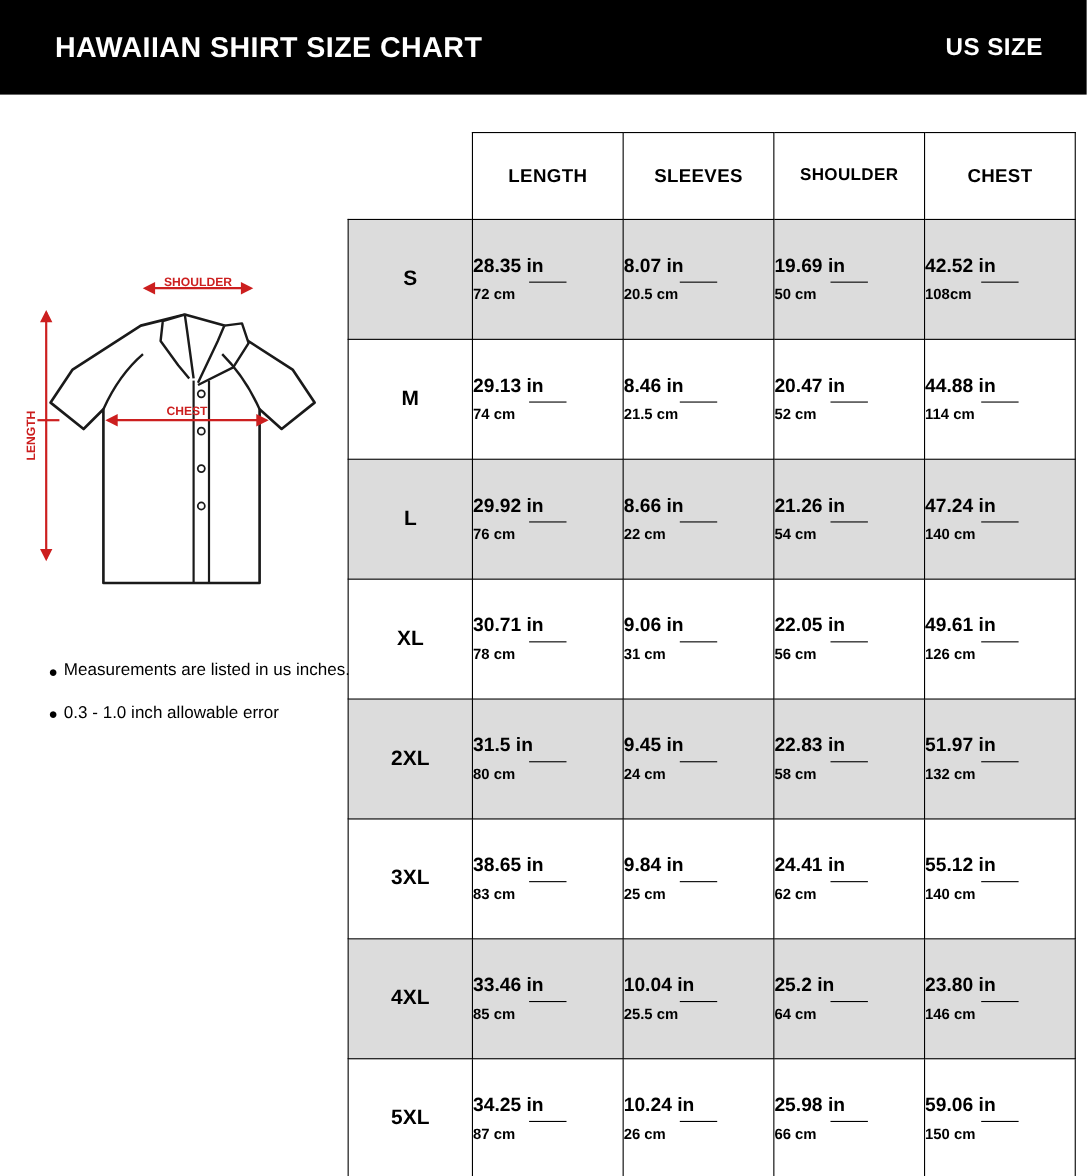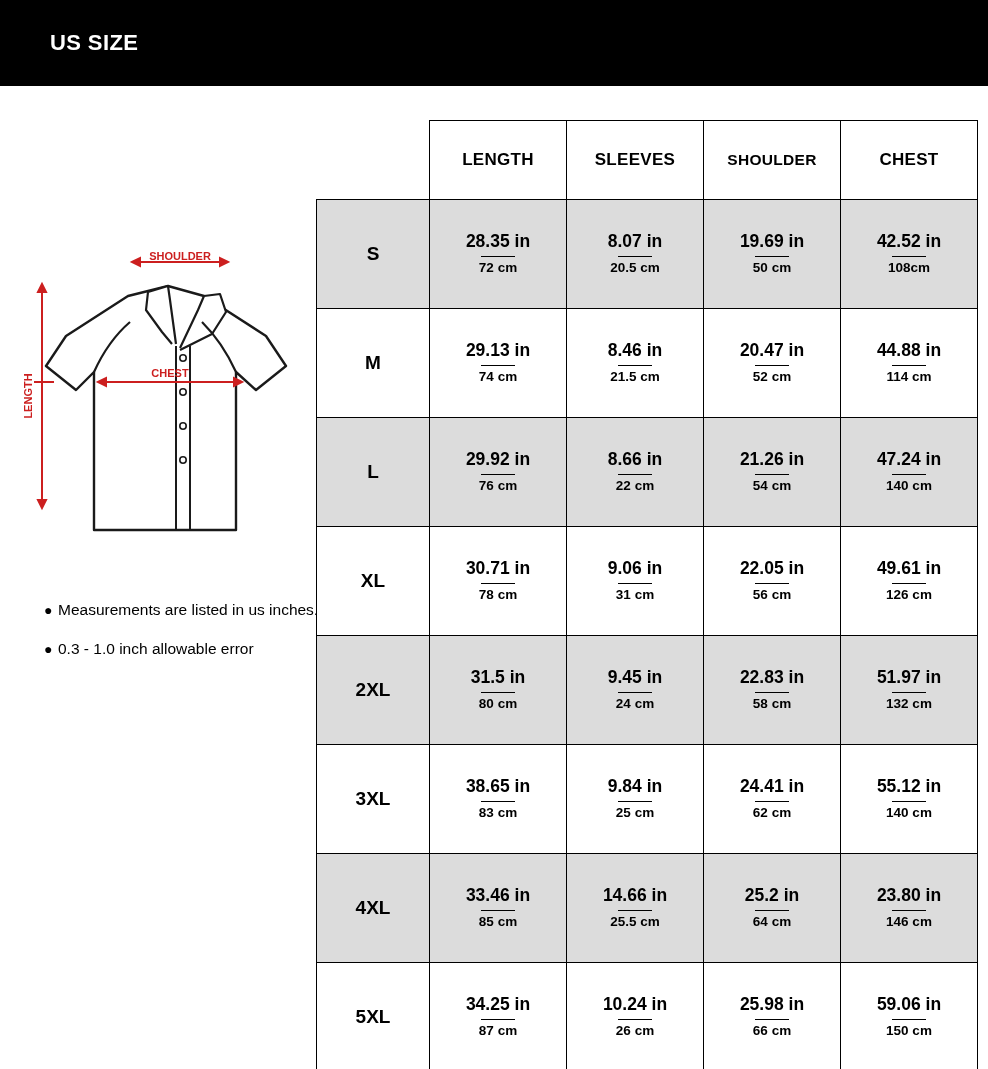--- a/index.html
+++ b/index.html
@@ -111,21 +111,20 @@
   .head-cell.small { font-size: 15.5px; }
 
   .size-cell {
     text-align: center;
     vertical-align: middle;
     font-size: 19px;
     font-weight: bold;
     height: 108px;
   }
   .data-cell {
-    text-align: center;
     vertical-align: middle;
     height: 108px;
   }
   .val-in {
     font-size: 17.5px;
     font-weight: bold;
     line-height: 1.1;
   }
   .val-sep {
     width: 34px;
@@ -141,20 +140,21 @@
 
   .row-shaded .size-cell,
   .row-shaded .data-cell { background: #dcdcdc; }
   .row-plain .size-cell,
   .row-plain .data-cell { background: #ffffff; }
 </style>
 </head>
 <body>
 
 <div class="header">
+  <div class="header-title">HAWAIIAN SHIRT SIZE CHART</div>
   <div class="header-right">US SIZE</div>
 </div>
 
 <div class="illustration">
   <svg width="330" height="340" viewBox="0 0 330 340" xmlns="http://www.w3.org/2000/svg">
 
     <path d="M148 46 L108 56 L46 96 L26 126 L56 150 L74 132 L74 290 L216 290 L216 132 L236 150 L266 126 L246 96 L184 56 L148 46 Z" fill="#ffffff" stroke="#1a1a1a" stroke-width="2.4" stroke-linejoin="round"></path>
 
     <path d="M148 46 L128 52 L126 70 L142 92 L152 104" fill="#ffffff" stroke="#1a1a1a" stroke-width="2.2" stroke-linejoin="round"></path>
     <path d="M184 56 L200 54 L206 72 L192 94 L160 110" fill="#ffffff" stroke="#1a1a1a" stroke-width="2.2" stroke-linejoin="round"></path>
@@ -373,21 +373,21 @@
     </tr>
 
     <tr class="row-shaded">
       <td class="size-cell">4XL</td>
       <td class="data-cell">
         <div class="val-in">33.46 in</div>
         <div class="val-sep"></div>
         <div class="val-cm">85 cm</div>
       </td>
       <td class="data-cell">
-        <div class="val-in">14.66 in</div>
+        <div class="val-in">10.04 in</div>
         <div class="val-sep"></div>
         <div class="val-cm">25.5 cm</div>
       </td>
       <td class="data-cell">
         <div class="val-in">25.2 in</div>
         <div class="val-sep"></div>
         <div class="val-cm">64 cm</div>
       </td>
       <td class="data-cell">
         <div class="val-in">23.80 in</div>

